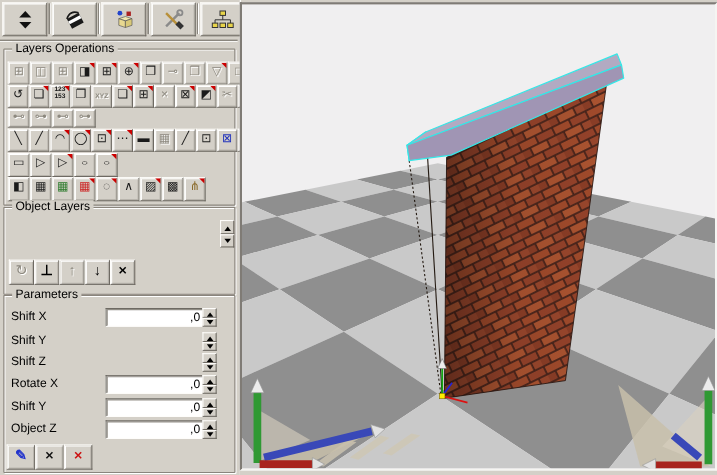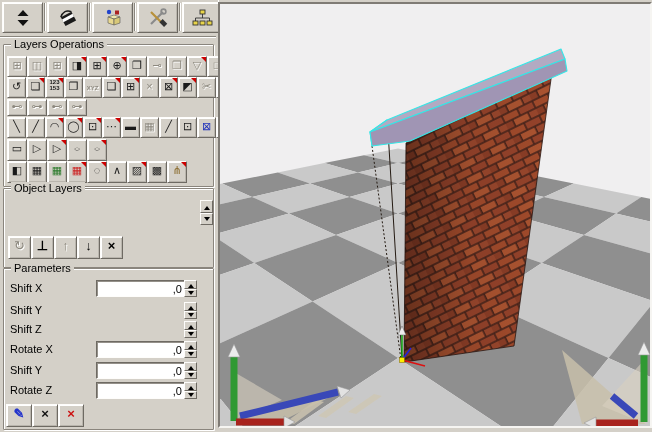--- a/index.html
+++ b/index.html
@@ -186,21 +186,21 @@
     </div>
     <div class="prow" style="top:362px;">
       <span class="plabel">Shift Y</span>
       <input class="pinput" value=",0" style="">
       <span class="spin">
           <span class="sb up"></span>
           <span class="sb dn"></span>
         </span>
     </div>
     <div class="prow" style="top:382px;">
-      <span class="plabel">Rotate Z</span>
+      <span class="plabel">Object Z</span>
       <input class="pinput" value=",0" style="">
       <span class="spin">
           <span class="sb up"></span>
           <span class="sb dn"></span>
         </span>
     </div>
     <div id="param-btns" class="btn-row" style="left:6px;top:404px;"><div class="act-btn" style="width: 24px; height: 21px; line-height: 18px;"><span class="g" style="color: rgb(34, 51, 204);">✎</span></div><div class="act-btn" style="width: 24px; height: 21px; line-height: 18px;"><span class="g" style="color: rgb(17, 17, 17);">×</span></div><div class="act-btn" style="width: 24px; height: 21px; line-height: 18px;"><span class="g" style="color: rgb(204, 17, 17);">×</span></div></div>
   </div>
 
   <div class="viewport">

